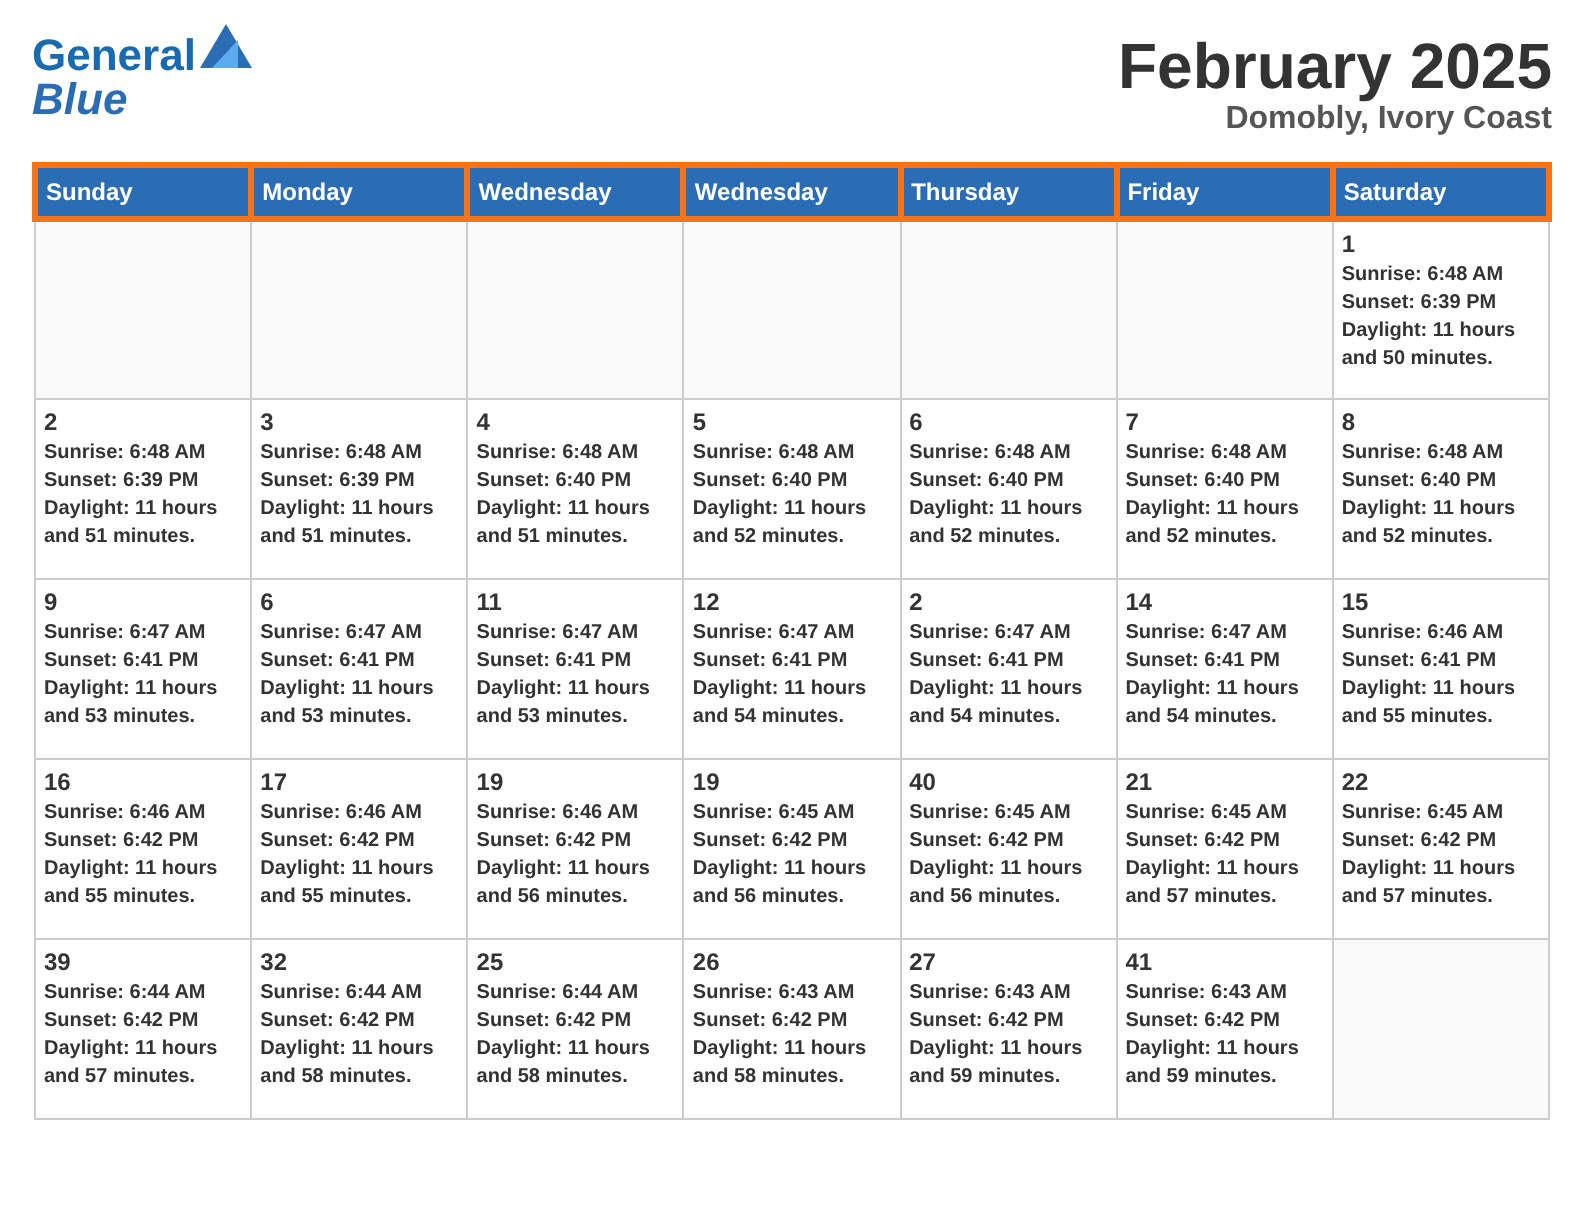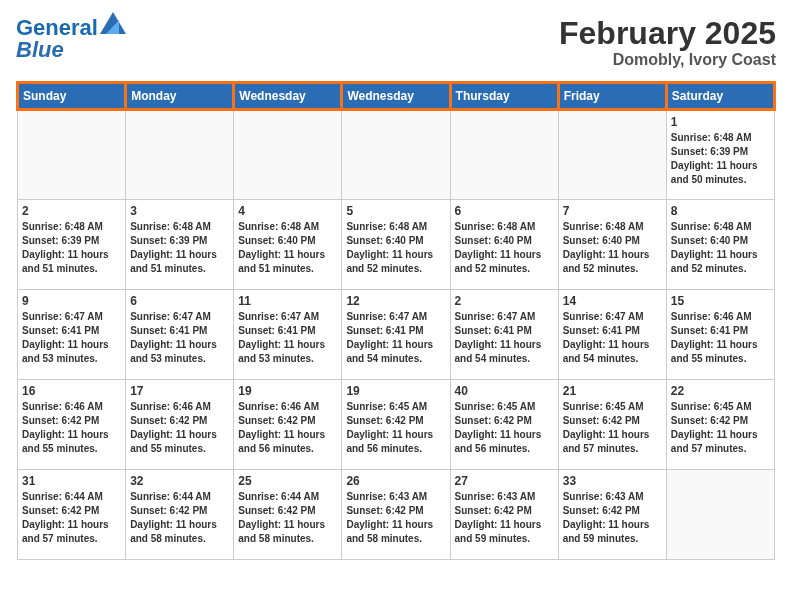--- a/index.html
+++ b/index.html
@@ -288,21 +288,21 @@
           <td>
             <span class="day-num">22</span>
             <div class="day-info" style="white-space: pre-line;">Sunrise: 6:45 AM
 Sunset: 6:42 PM
 Daylight: 11 hours
 and 57 minutes.</div>
           </td>
         </tr>
         <tr>
           <td>
-            <span class="day-num">31</span>
+            <span class="day-num">39</span>
             <div class="day-info" style="white-space: pre-line;">Sunrise: 6:44 AM
 Sunset: 6:42 PM
 Daylight: 11 hours
 and 57 minutes.</div>
           </td>
           <td>
             <span class="day-num">32</span>
             <div class="day-info" style="white-space: pre-line;">Sunrise: 6:44 AM
 Sunset: 6:42 PM
 Daylight: 11 hours
@@ -323,21 +323,21 @@
 and 58 minutes.</div>
           </td>
           <td>
             <span class="day-num">27</span>
             <div class="day-info" style="white-space: pre-line;">Sunrise: 6:43 AM
 Sunset: 6:42 PM
 Daylight: 11 hours
 and 59 minutes.</div>
           </td>
           <td>
-            <span class="day-num">33</span>
+            <span class="day-num">41</span>
             <div class="day-info" style="white-space: pre-line;">Sunrise: 6:43 AM
 Sunset: 6:42 PM
 Daylight: 11 hours
 and 59 minutes.</div>
           </td>
           <td class="empty"></td>
         </tr>
       </tbody>
   </table>
 </div>

